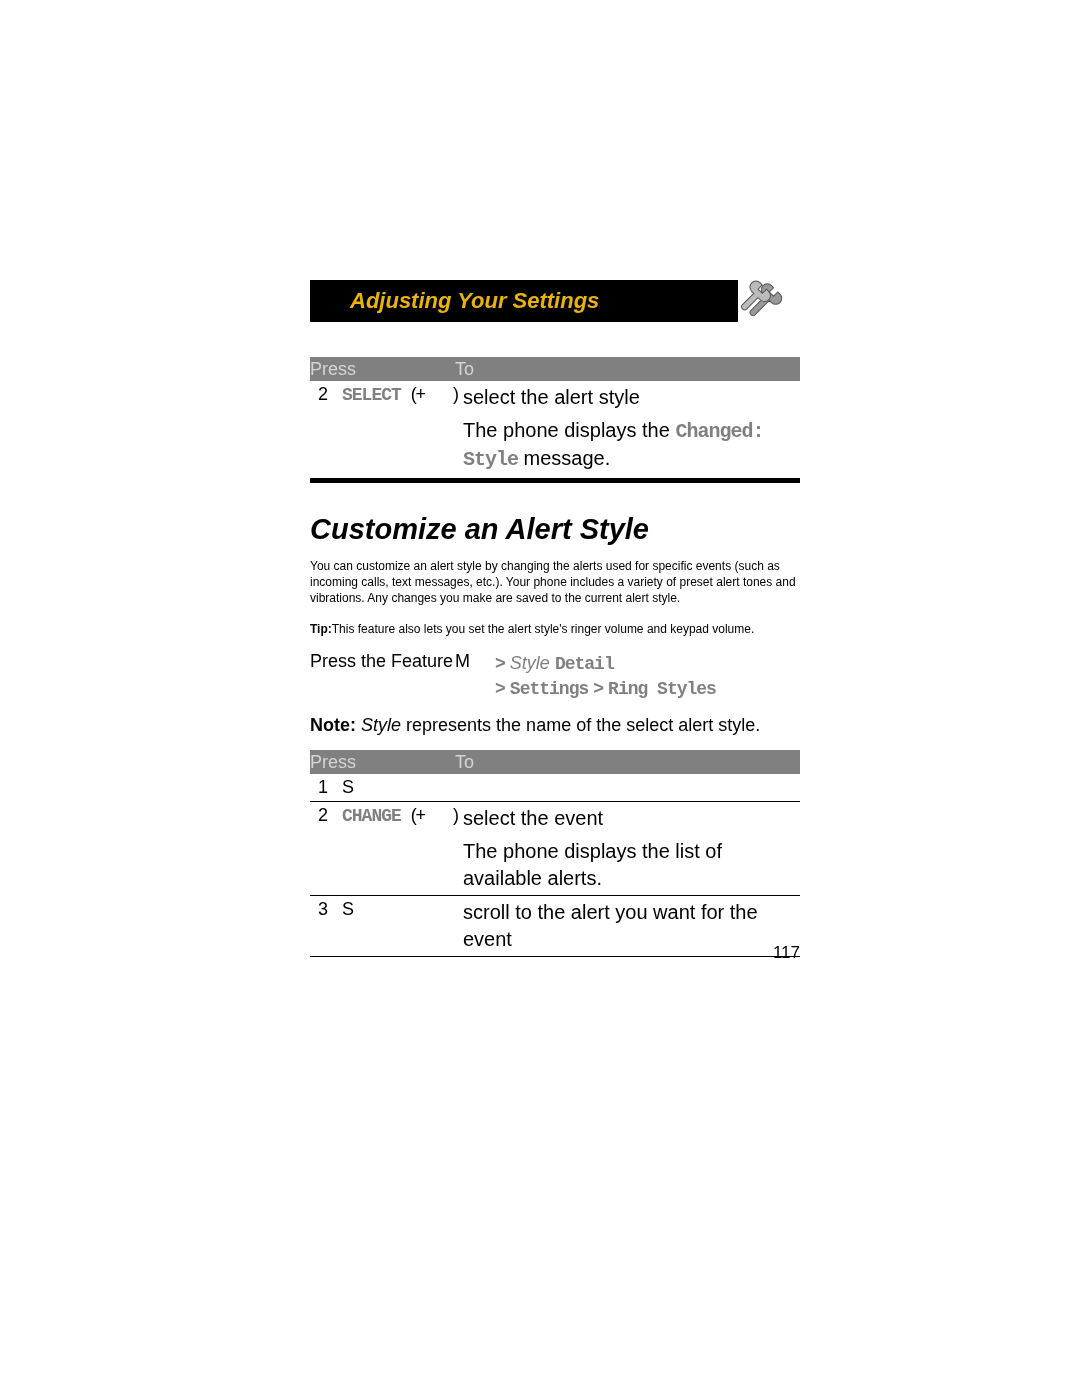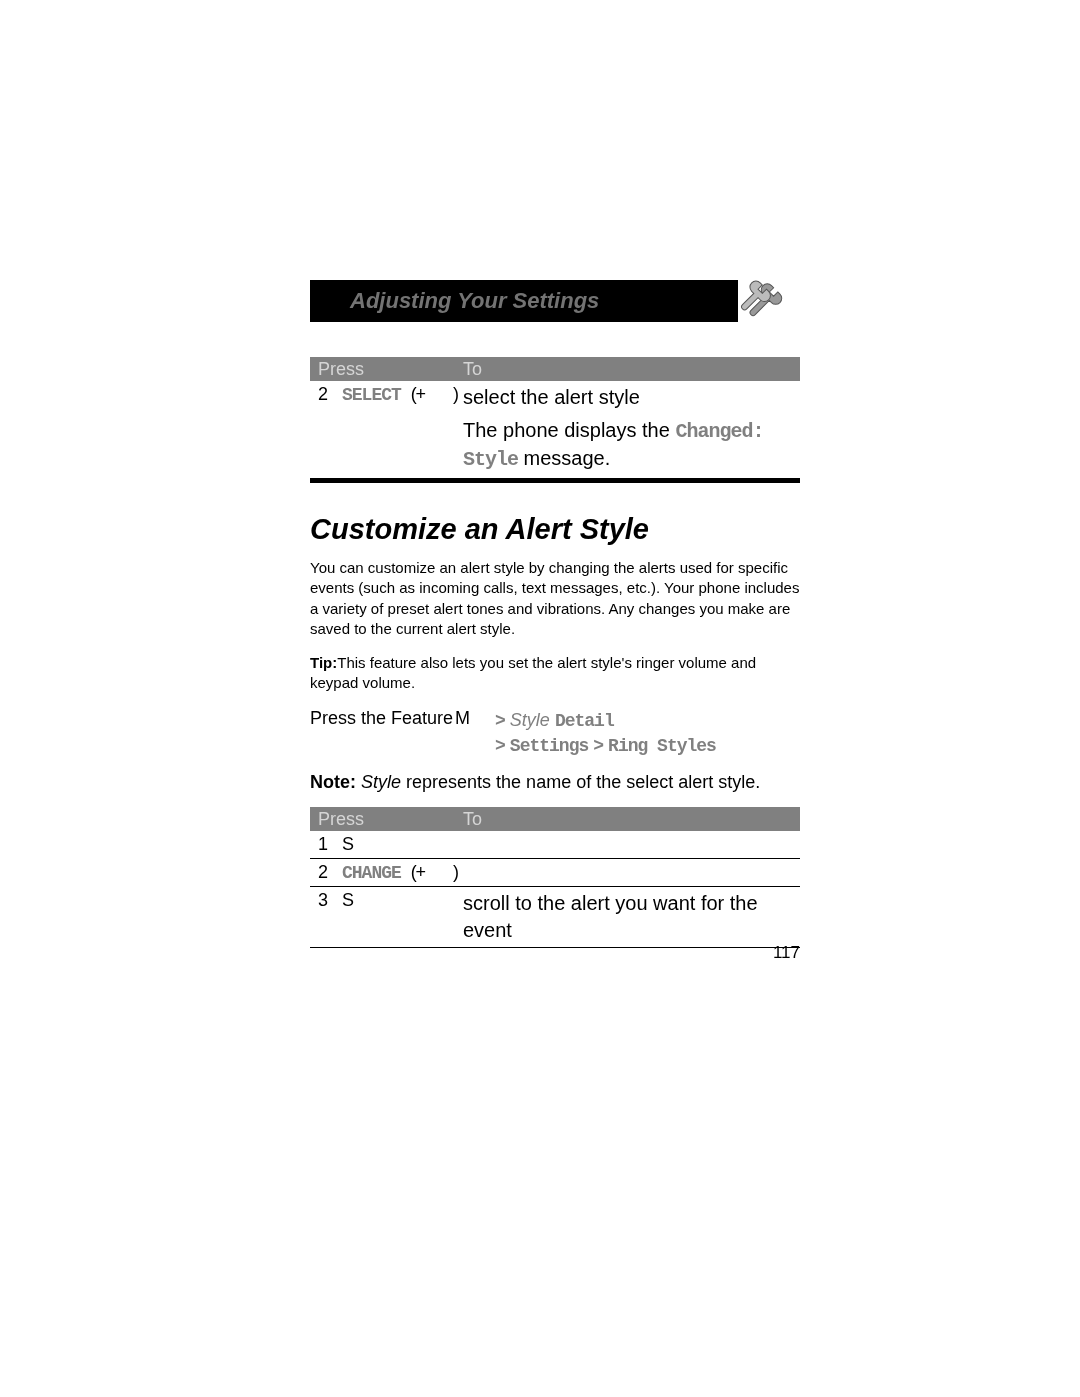--- a/index.html
+++ b/index.html
@@ -16,42 +16,42 @@
       position: relative;
     }
     .page {
       position: absolute;
       left: 310px;
       top: 280px;
       width: 490px;
     }
     .header-bar {
       background: #000;
-      color: #737373;
+      color: #eab308;
       font-weight: bold;
       font-style: italic;
       font-size: 22px;
       padding: 8px 10px 8px 40px;
       position: relative;
       margin-bottom: 35px;
       width: 428px;
     }
     .header-icon {
       position: absolute;
       right: -52px;
       top: -3px;
       width: 54px;
       height: 54px;
     }
     .grey-header {
       background: #808080;
       color: #d5d5d5;
       font-size: 18px;
       display: flex;
-      padding: 2px 8px 1px 8px;
+      padding: 2px 8px 1px 0;
     }
     .grey-header .col-press {
       width: 145px;
     }
     .grey-header .col-to {
       flex: 1;
     }
     .table-row {
       display: flex;
       padding: 3px 8px 3px 8px;
@@ -98,21 +98,21 @@
       letter-spacing: -1px;
       text-align: center;
     }
     .section-title {
       font-weight: bold;
       font-style: italic;
       font-size: 29px;
       margin: 30px 0 12px 0;
     }
     .body-text {
-      font-size: 15px;
+      font-size: 12px;
       line-height: 1.35;
       margin-bottom: 14px;
     }
     .tip-line .label {
       font-weight: bold;
     }
     .feature-row {
       display: flex;
       font-size: 18px;
       margin-bottom: 14px;
@@ -239,20 +239,25 @@
     </div>
   </div>
 
   <div class="table-row">
     <div class="col-num">2</div>
     <div class="col-key">
       <span>CHANGE</span>
       <span class="black">(+</span>
       <span class="black" style="margin-left:18px">)</span>
     </div>
+    <div class="col-desc">
+      <div>select the event</div>
+      <div class="spacer-para"></div>
+      <div>The phone displays the list of available alerts.</div>
+    </div>
   </div>
 
   <div class="table-row">
     <div class="col-num">3</div>
     <div class="col-key" style="color:#000;font-family:Arial;font-weight:normal">
       <span>S</span>
     </div>
     <div class="col-desc">scroll to the alert you want for the event</div>
   </div>
 

